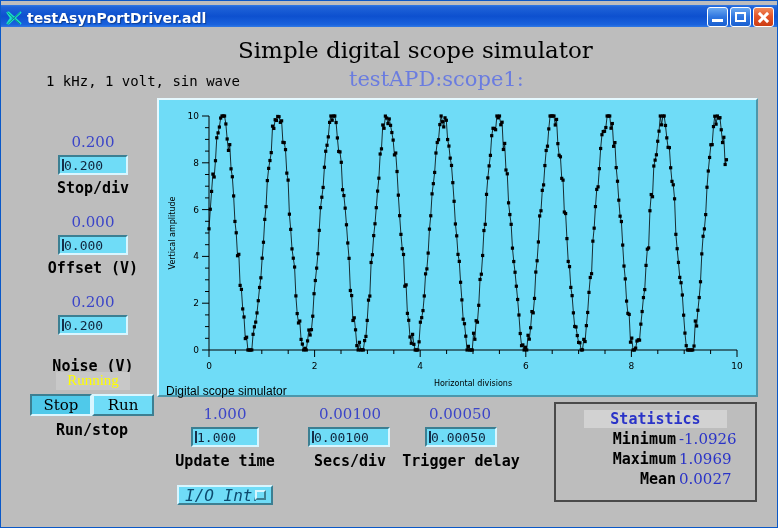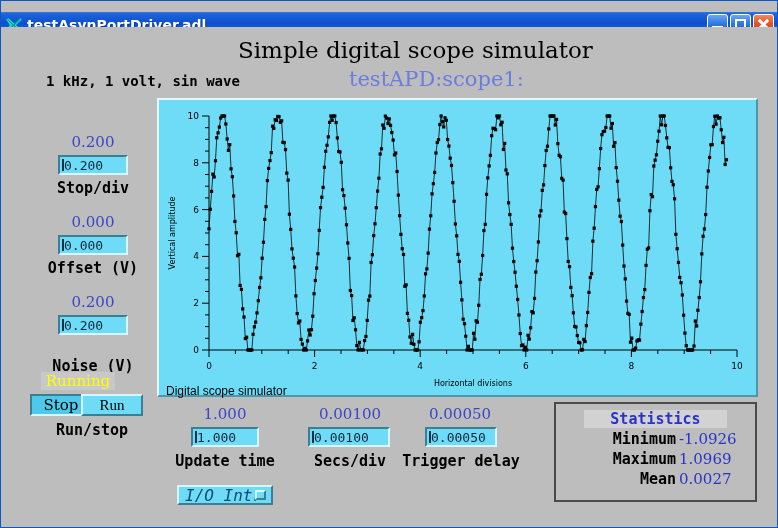--- a/index.html
+++ b/index.html
@@ -19,21 +19,21 @@
     width: 778px;
     height: 528px;
     background: #bdbdbd;
     box-sizing: border-box;
     border: 1px solid #0a58c8;
   }
 
   
   #titlebar {
     position: absolute;
-    left: 0; top: 11px;
+    left: 0; top: 4px;
     width: 776px;
     height: 26px;
     background: linear-gradient(to bottom,
         #2f7ae5 0%, #1f63d8 8%, #0d50cf 45%, #1a62dd 78%, #4a94ef 100%);
     display: flex;
     align-items: center;
     box-sizing: border-box;
     border-bottom: 1px solid #0a4ab0;
   }
   #titlebar .app-icon {
@@ -114,21 +114,21 @@
   }
   .hdr-pv {
     font-family: "DejaVu Serif", serif;
     font-size: 21px;
     color: #6a7ce0;
     white-space: nowrap;
   }
   .hdr-desc {
     font-family: "DejaVu Sans Mono", monospace;
     font-size: 14px;
-    font-weight: bold;
+    font-weight: normal;
     color: #000000;
     white-space: nowrap;
   }
 
   
   .readback {
     font-family: "DejaVu Serif", serif;
     font-size: 15px;
     color: #3b45c8;
     text-align: center;
@@ -343,24 +343,24 @@
     </div>
     <div class="abs fieldlabel" style="left:19px; top:232px; width:146px;">Offset (V)</div>
 
     <div class="abs readback" style="left:34px; top:266px; width:116px;">0.200</div>
     <div class="abs entry" style="left:57px; top:288px; width:70px; height:20px;">
       <span class="caret"></span>
       <span class="val">0.200</span>
     </div>
     <div class="abs fieldlabel" style="left:22px; top:305px; width:140px;margin-top:25px;">Noise (V)</div>
 
-    <div class="abs running-ind" style="left:40px; top:345px; width:74px; height:18px;">Running</div>
+    <div class="abs running-ind" style="left:55px; top:345px; width:74px; height:18px;font-family:Liberation Serif, serif;">Running</div>
 
     <div class="abs btn pressed" style="left:29px; top:367px; width:62px; height:22px;">Stop</div>
-    <div class="abs btn" style="left:80px; top:367px; width:62px; height:22px;font-family:Liberation Serif, serif;">Run</div>
+    <div class="abs btn" style="left:91px; top:367px; width:62px; height:22px;">Run</div>
     <div class="abs fieldlabel" style="left:20px; top:394px; width:142px;">Run/stop</div>
 
     <div class="abs dropdown" style="left:176px; top:458px; width:96px; height:20px;">
       <span class="dd-text">I/O Intr</span>
       <span class="dd-box"></span>
     </div>
 
     <div id="plot-frame" style="left:156px; top:71px; width:601px; height:299px;">
       <svg id="plot-svg" width="597" height="295" viewBox="0 0 597 295">
           <line x1="50" y1="250" x2="578" y2="250" stroke="#000" stroke-width="1"></line>

